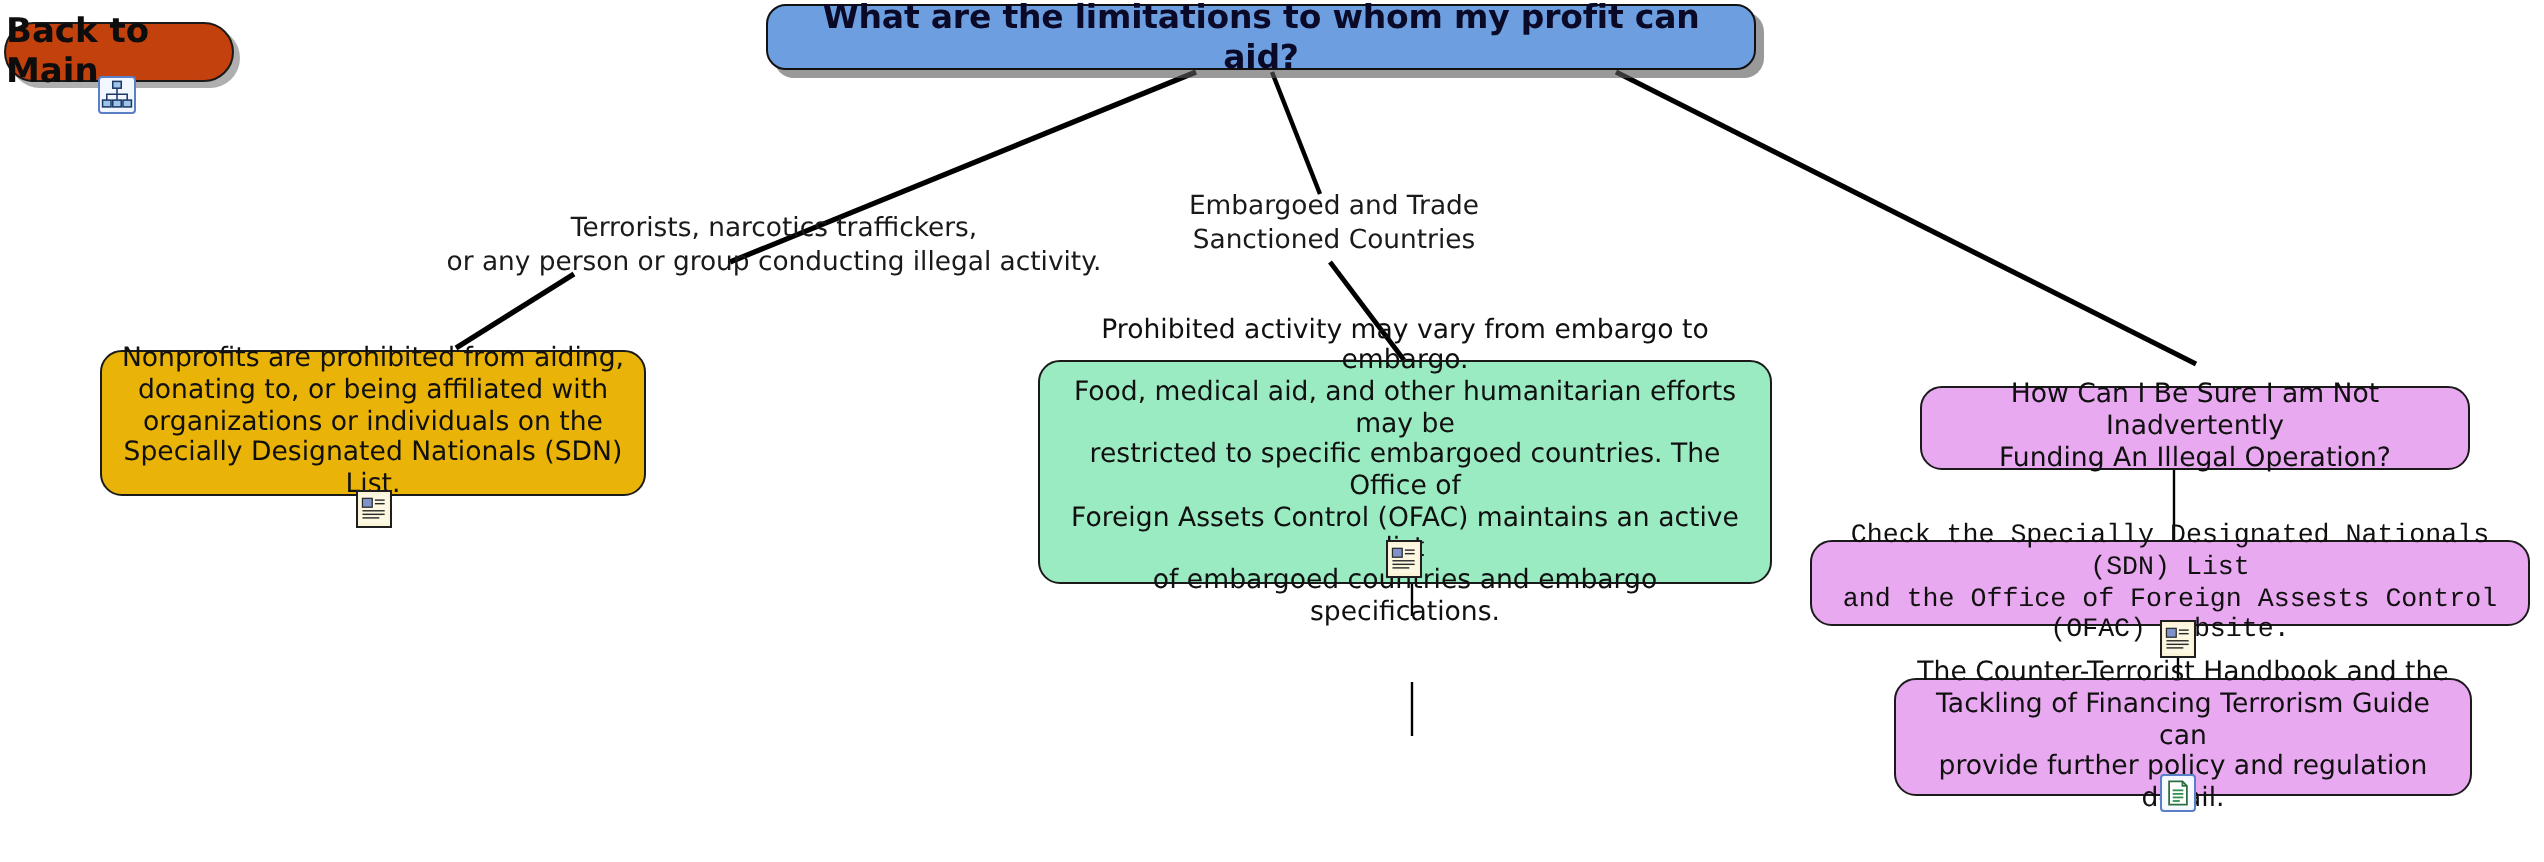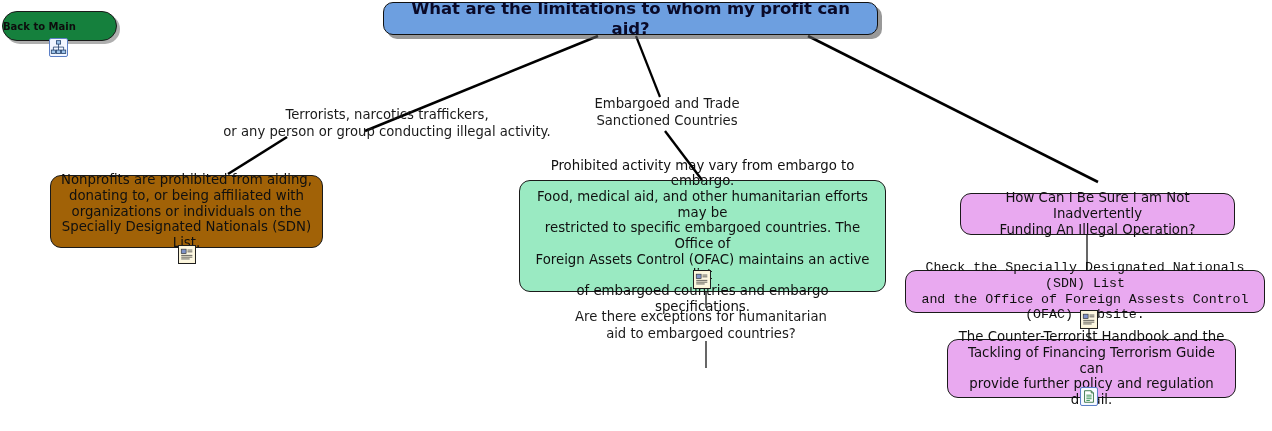--- a/index.html
+++ b/index.html
@@ -61,35 +61,35 @@
     letter-spacing: -0.1px;
   }
 
   
   .backbtn {
     position: absolute;
     left: 2px;
     top: 11px;
     width: 115px;
     height: 30px;
-    background: #15803d;
+    background: #c2410c;
     border: 1.5px solid #1a1a1a;
     border-radius: 15px;
     display: flex;
     align-items: center;
     justify-content: flex-start;
-    font-size: 10px;
+    font-size: 17px;
     font-weight: bold;
     color: #0d0d0d;
     box-shadow: 3px 3px 0 rgba(110,110,110,0.55);
     box-sizing: border-box;
   }
 
   
-  .n-yellow { background: #a16207; }
+  .n-yellow { background: #eab308; }
   .n-teal   { background: #9aeac2; }
   .n-pink   { background: #e9a9f0; }
 
   .node .txt {
     display: block;
     width: 100%;
     white-space: pre-line;
   }
 
   
@@ -211,22 +211,20 @@
   </div>
 
   <div class="node root" id="node-root">
     <span class="txt">What are the limitations to whom my profit can aid?</span>
   </div>
 
   <div class="edge-label" id="lbl-terrorists">Terrorists, narcotics traffickers,
 or any person or group conducting illegal activity.</div>
   <div class="edge-label" id="lbl-embargoed">Embargoed and Trade
 Sanctioned Countries</div>
-  <div class="edge-label" id="lbl-exceptions">Are there exceptions for humanitarian
-aid to embargoed countries?</div>
 
   <div class="node n-yellow" id="node-sdn">
     <span class="txt">Nonprofits are prohibited from aiding,
 donating to, or being affiliated with
 organizations or individuals on the
 Specially Designated Nationals (SDN) List.</span>
   </div>
 
   <div class="node n-teal" id="node-prohibited">
     <span class="txt">Prohibited activity may vary from embargo to embargo.

